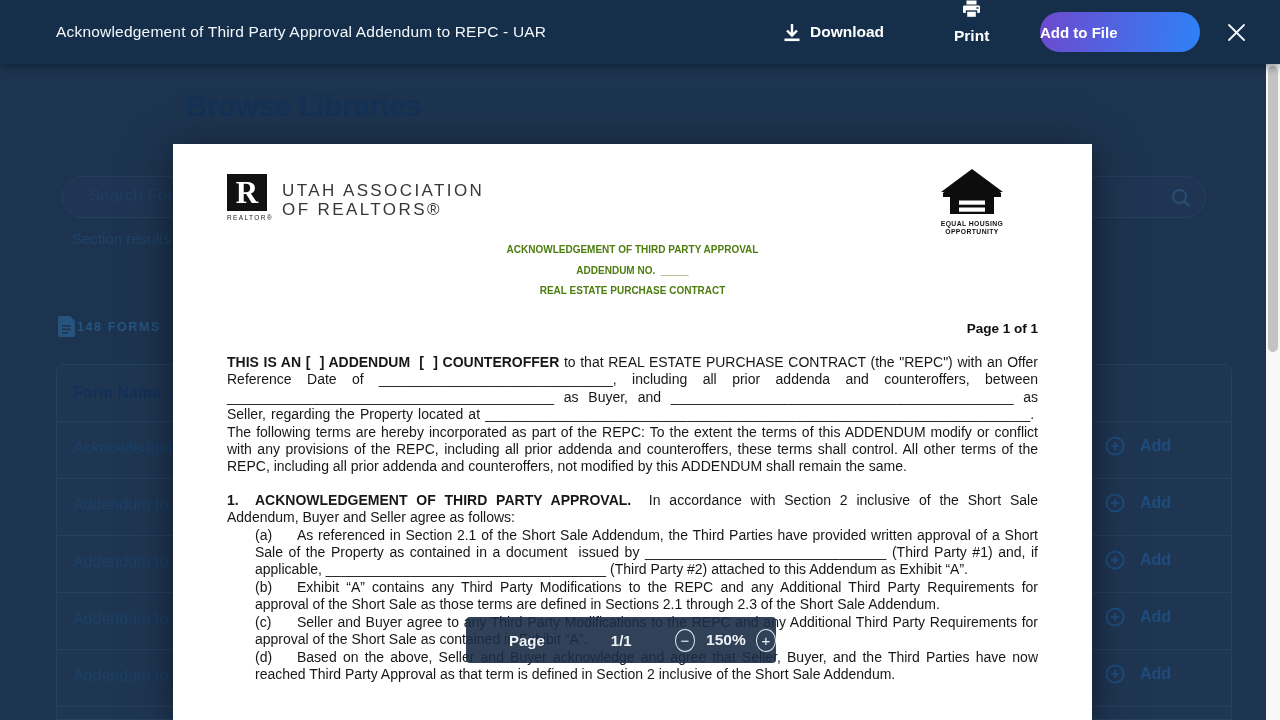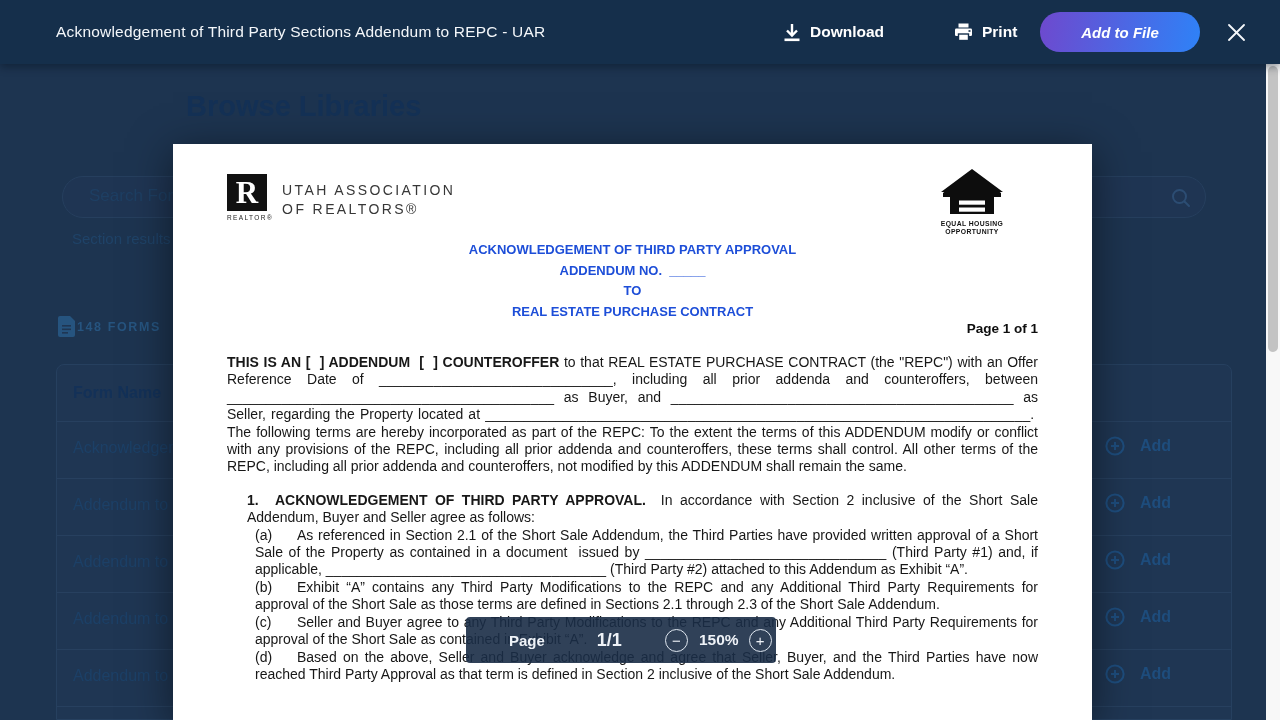--- a/index.html
+++ b/index.html
@@ -8,25 +8,25 @@
 
   
   .topbar { position:absolute; left:0; top:0; width:1280px; height:64px; background:#152f4b;
             z-index:40; box-shadow:0 3px 8px rgba(5,15,28,.45); }
   .topbar-title { position:absolute; left:56px; top:0; height:64px; display:flex; align-items:center;
             color:#f4f7fa; font-size:15.5px; font-weight:400; letter-spacing:.2px; }
   .hbtn { position:absolute; top:0; height:64px; display:flex; align-items:center; gap:9px;
             color:#ffffff; font-size:15.5px; font-weight:700; cursor:pointer; }
   .hbtn svg { display:block; }
   .btn-download { left:783px; }
-  .btn-print { left:954px; }
+  .btn-print { left:954px;flex-direction:column; }
   .btn-addfile { position:absolute; left:1040px; top:12px; width:160px; height:40px; border-radius:20px;
             background:linear-gradient(100deg,#6e49ce 0%,#2e82f7 100%);
-            display:flex; align-items:center; justify-content:center;
-            color:#fff; font-size:15px; font-weight:700; cursor:pointer; border:none;font-style:italic; }
+            display:flex; align-items:center; justify-content:flex-start;
+            color:#fff; font-size:15px; font-weight:700; cursor:pointer; border:none; }
   .btn-close { position:absolute; left:1222px; top:18px; width:28px; height:28px; display:flex;
             align-items:center; justify-content:center; cursor:pointer; }
 
   
   .backdrop { position:absolute; left:0; top:64px; width:1280px; height:656px; background:#1d3450; z-index:1; }
   .bg-title { position:absolute; left:186px; top:26px; font-size:29px; font-weight:700; color:#143156; }
   .bg-search { position:absolute; left:62px; top:112px; width:1144px; height:42px; border-radius:21px;
             background:#20375596; border:1px solid #263f5e; }
   .bg-search-ph { position:absolute; left:26px; top:9px; font-size:17px; color:#1e3f63; }
   .bg-search-icon { position:absolute; right:13px; top:10px; }
@@ -42,40 +42,40 @@
   .bg-add { position:absolute; right:60px; top:15px; display:flex; align-items:center; gap:15px; cursor:pointer; }
   .bg-add-label { font-size:16px; font-weight:700; color:#1e4d7d; }
 
   
   .doc-modal { position:absolute; left:173px; top:144px; width:919px; height:576px; background:#ffffff;
             z-index:20; box-shadow:0 8px 40px rgba(0,0,0,.5); }
   .uar-logo { position:absolute; left:54px; top:30px; display:flex; gap:9px; }
   .uar-r-box { width:40px; height:37px; background:#111; color:#fff; display:flex; align-items:center;
             justify-content:center; font-family:"Liberation Serif", serif; font-weight:700; font-size:31px; line-height:1; }
   .uar-realtor { font-size:6.5px; letter-spacing:1.4px; color:#222; margin-top:3px; text-align:center; }
-  .uar-assoc { padding-top:7px; font-size:14px; letter-spacing:2.4px; color:#373737; line-height:19px; font-weight:400; }
+  .uar-assoc { padding-top:7px; font-size:17px; letter-spacing:2.4px; color:#373737; line-height:19px; font-weight:400; }
   .eho-logo { position:absolute; left:766px; top:24px; width:66px; text-align:center; }
   .eho-caption { font-size:6.8px; font-weight:700; letter-spacing:.4px; color:#111; line-height:8px; margin-top:2px; }
   .doc-title { position:absolute; left:54px; top:96px; width:811px; text-align:center; }
-  .doc-title div { font-size:13px; font-weight:700; color:#1d4ed8; line-height:20.7px; }
+  .doc-title div { font-size:10px; font-weight:700; color:#4d7c0f; line-height:20.7px; }
   .doc-pageof { position:absolute; right:54px; top:177px; font-size:13.5px; font-weight:700; color:#0e0e0e; }
   .doc-body { position:absolute; left:54px; top:210px; width:811px; }
   .doc-par { text-align:justify; font-size:14px; line-height:17.4px; color:#171717; }
   .doc-par b { font-weight:700; }
-  .sect { margin-top:16px;margin-left:20px; }
+  .sect { margin-top:16px; }
   .item { padding-left:28px; }
   .par-label { display:inline-block; }
   .lw28 { width:28px; font-weight:700; }
   .lw42 { width:42px; }
 
   
   .page-toolbar { position:absolute; left:466px; top:617px; width:310px; height:46px; border-radius:4px;
             background:rgba(26,44,70,.9); z-index:30; display:flex; align-items:center; color:#eef2f7; }
   .pt-page { margin-left:43px; font-size:15px; font-weight:600; }
-  .pt-frac { margin-left:52px; font-size:18px; font-weight:600; }
+  .pt-frac { margin-left:66px; font-size:15px; font-weight:600; }
   .pt-circle { width:23px; height:23px; border-radius:50%; border:1.6px solid #dfe7f0; display:flex;
             align-items:center; justify-content:center; font-size:15px; line-height:1; cursor:pointer;
             color:#eef2f7; font-weight:400; }
   .pt-minus { margin-left:43px; }
   .pt-zoom { margin-left:11px; font-size:15.5px; font-weight:700;text-align:center; }
   .pt-plus { margin-left:10px; }
 
   
   .scrollbar { position:absolute; left:1266px; top:64px; width:14px; height:656px; background:#f8f8f8; z-index:35; }
   .scroll-thumb { position:absolute; left:2px; top:2px; width:10px; height:286px; border-radius:5px; background:#c3c3c3; }
@@ -171,21 +171,21 @@
             <line x1="6" y1="10" x2="14" y2="10" stroke="#1e4d7d" stroke-width="2"></line>
           </svg>
         <span class="bg-add-label">Add</span>
       </span>
     </div>
     <div class="bg-divider" style="top:341px;"></div>
   </div>
 </div>
 
 <div class="topbar">
-  <div class="topbar-title">Acknowledgement of Third Party Sections Addendum to REPC - UAR</div>
+  <div class="topbar-title">Acknowledgement of Third Party Approval Addendum to REPC - UAR</div>
 
   <div class="hbtn btn-download">
     <svg width="18" height="19" viewBox="0 0 18 19">
       <line x1="9" y1="1" x2="9" y2="11" stroke="#fff" stroke-width="2.4"></line>
       <polyline points="4,7.5 9,12.5 14,7.5" fill="none" stroke="#fff" stroke-width="2.4"></polyline>
       <rect x="1.5" y="15.5" width="15" height="2.6" fill="#fff"></rect>
     </svg>
     <span>Download</span>
   </div>
 
@@ -234,21 +234,20 @@
     </svg>
     <div class="eho-caption">
       <div>EQUAL HOUSING</div>
       <div>OPPORTUNITY</div>
     </div>
   </div>
 
   <div class="doc-title">
     <div>ACKNOWLEDGEMENT OF THIRD PARTY APPROVAL</div>
     <div>ADDENDUM NO.&nbsp; _____</div>
-    <div>TO</div>
     <div>REAL ESTATE PURCHASE CONTRACT</div>
   </div>
 
   <div class="doc-pageof">Page 1 of 1</div>
 
   <div class="doc-body">
       <p class="doc-par "><b>THIS IS AN [&nbsp;&nbsp;] ADDENDUM &nbsp;[&nbsp;&nbsp;] COUNTEROFFER</b> to that REAL ESTATE PURCHASE CONTRACT (the "REPC") with an Offer Reference Date of ______________________________, including all prior addenda and counteroffers, between __________________________________________ as Buyer, and ____________________________________________ as Seller, regarding the Property located at ______________________________________________________________________.&nbsp; The following terms are hereby incorporated as part of the REPC: To the extent the terms of this ADDENDUM modify or conflict with any provisions of the REPC, including all prior addenda and counteroffers, these terms shall control. All other terms of the REPC, including all prior addenda and counteroffers, not modified by this ADDENDUM shall remain the same.</p>
       <p class="doc-par sect"><span class="par-label lw28">1.</span><b>ACKNOWLEDGEMENT OF THIRD PARTY APPROVAL.</b>&nbsp; In accordance with Section 2 inclusive of the Short Sale Addendum, Buyer and Seller agree as follows:</p>
       <p class="doc-par item"><span class="par-label lw42">(a)</span>As referenced in Section 2.1 of the Short Sale Addendum, the Third Parties have provided written approval of a Short Sale of the Property as contained in a document &nbsp;issued by _______________________________ (Third Party #1) and, if applicable, ____________________________________ (Third Party #2) attached to this Addendum as Exhibit “A”.</p>
       <p class="doc-par item"><span class="par-label lw42">(b)</span>Exhibit “A” contains any Third Party Modifications to the REPC and any Additional Third Party Requirements for approval of the Short Sale as those terms are defined in Sections 2.1 through 2.3 of the Short Sale Addendum.</p>

